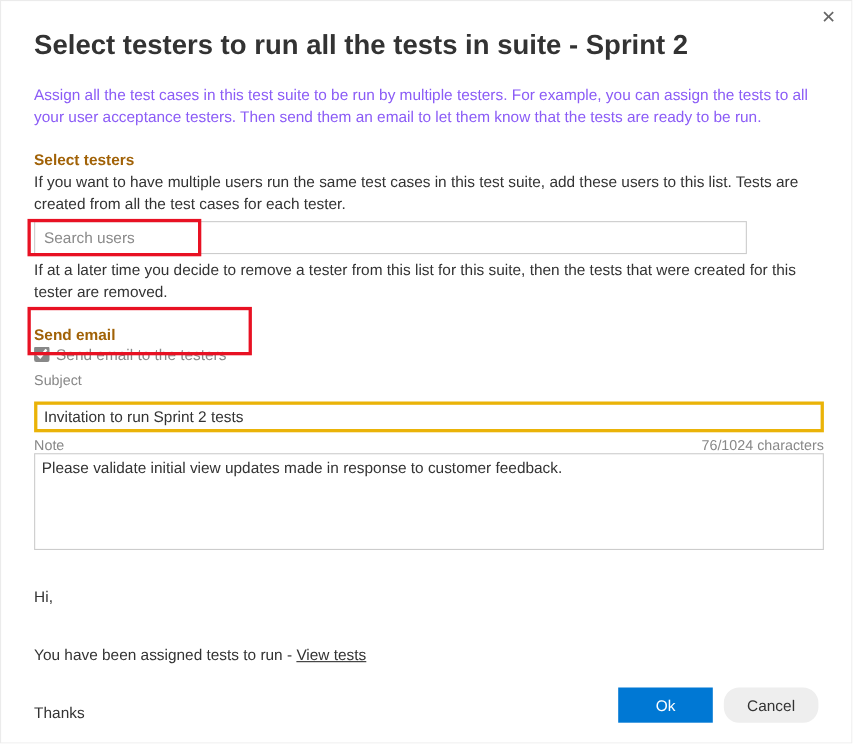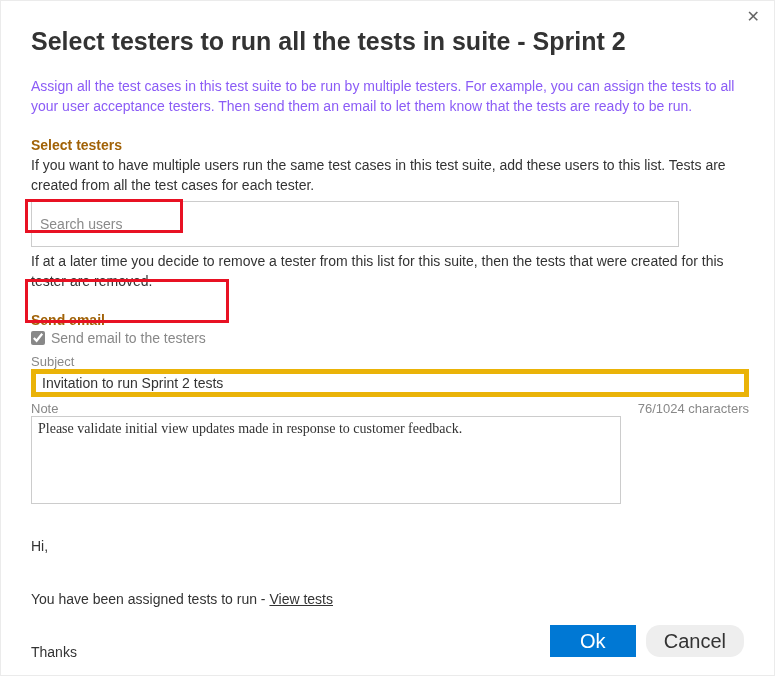--- a/index.html
+++ b/index.html
@@ -54,21 +54,21 @@
       line-height: 1.45;
       margin-bottom: 6px;
     }
     .search-row {
       display: flex;
       align-items: flex-start;
       margin-bottom: 4px;
     }
     .search-input {
       flex: 0 0 648px;
-      height: 46px;
+      height: 30px;
       border: 1px solid #ccc;
       padding: 4px 8px;
       font-size: 14px;
       color: #a21caf;
       font-family: inherit;
     }
     .search-input::placeholder { color: #8a8a8a; }
     .send-email-row {
       margin-top: 12px;
     }
@@ -87,42 +87,42 @@
       color: #888;
     }
     .field-label {
       color: #888;
       margin-top: 8px;
       font-size: 13px;
     }
     .subject-input {
       width: 718px;
       height: 28px;
-      border: 5px solid #eab308;
+      border: 3px solid #eab308;
       padding: 3px 6px;
       font-size: 14px;
       font-family: inherit;
       color: #333;
-      margin-top: 0px;
+      margin-top: 12px;
     }
     .note-row {
       display: flex;
       justify-content: space-between;
       width: 718px;
       margin-top: 4px;
       color: #888;
       font-size: 13px;
     }
     .note-area {
-      width: 590px;
+      width: 718px;
       height: 88px;
       border: 1px solid #ccc;
       padding: 4px 6px;
       font-size: 14px;
-      font-family: Liberation Serif, serif;
+      font-family: Liberation Sans, sans-serif;
       color: #333;
       resize: none;
       margin-top: 0px;
     }
     .preview {
       margin-top: 26px;
       line-height: 1.9;
       color: #333;
     }
     .preview a {
@@ -133,21 +133,21 @@
       position: absolute;
       bottom: 18px;
       right: 30px;
       display: flex;
       gap: 10px;
     }
     .btn {
       min-width: 86px;
       height: 32px;
       border: none;
-      font-size: 20px;
+      font-size: 14px;
       font-family: inherit;
       cursor: pointer;
       padding: 0 18px;
     }
     .btn-primary {
       background: #0078d4;
       color: #fff;
     }
     .btn-secondary {
       background: #eeeeee;

